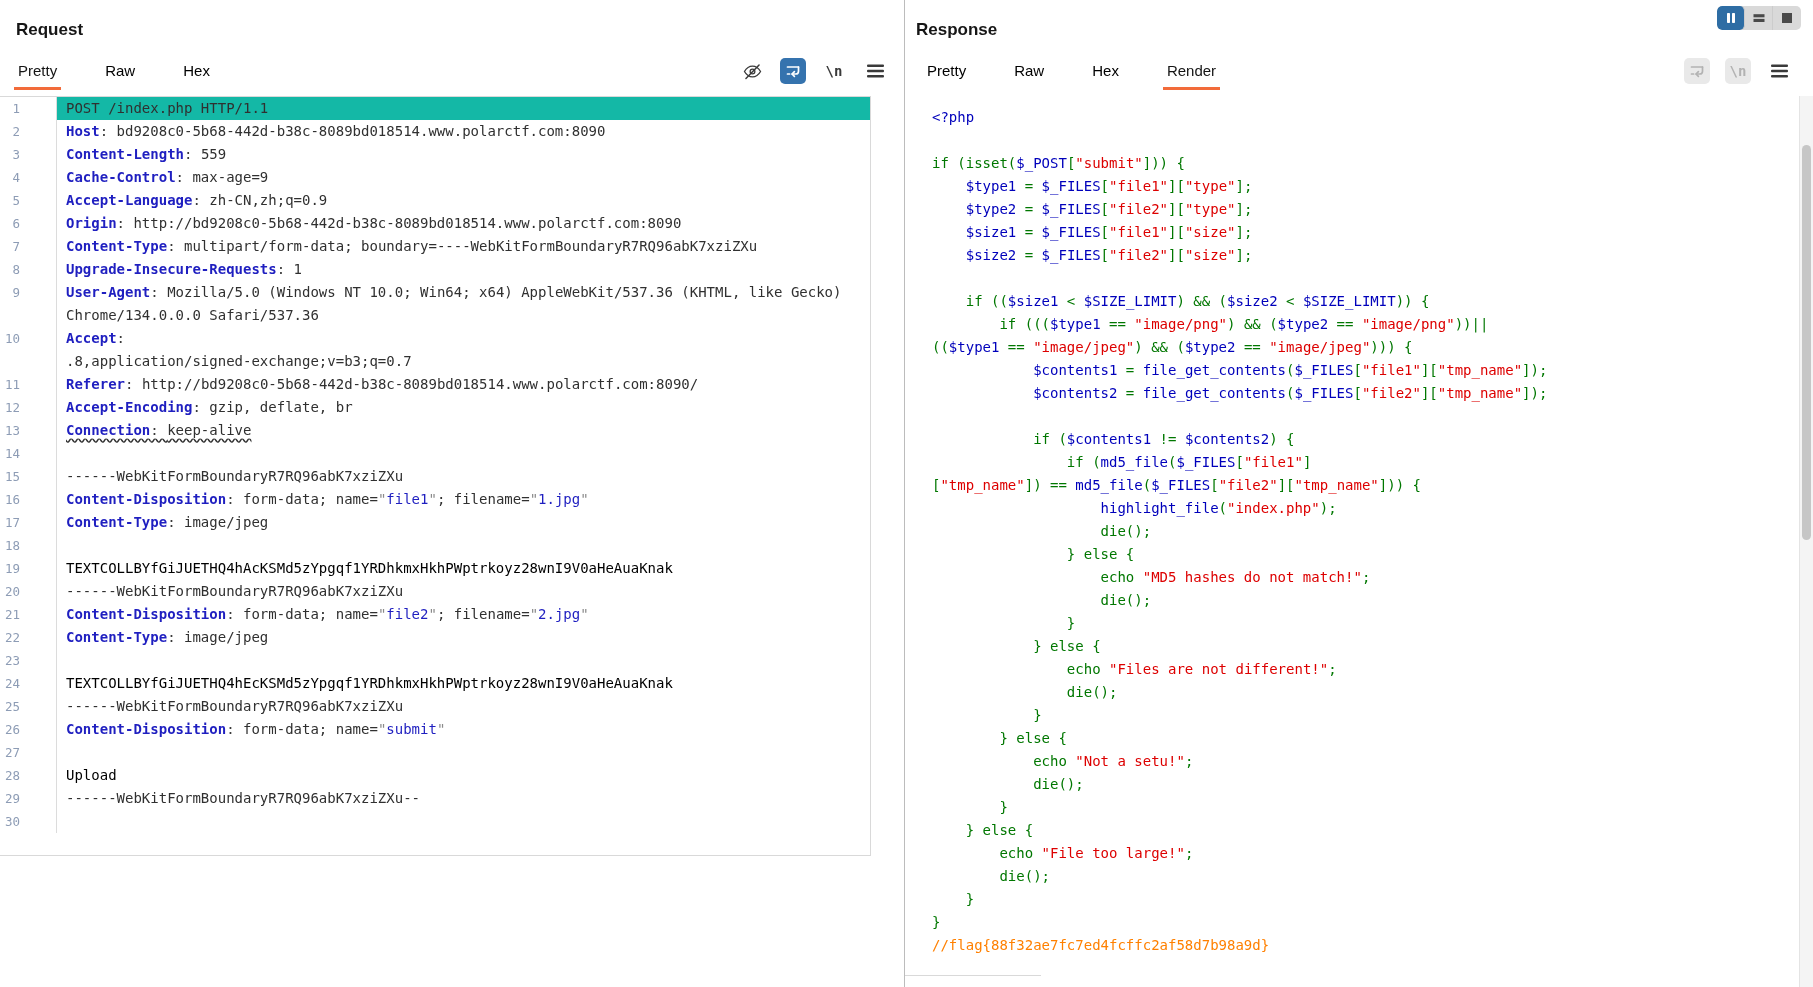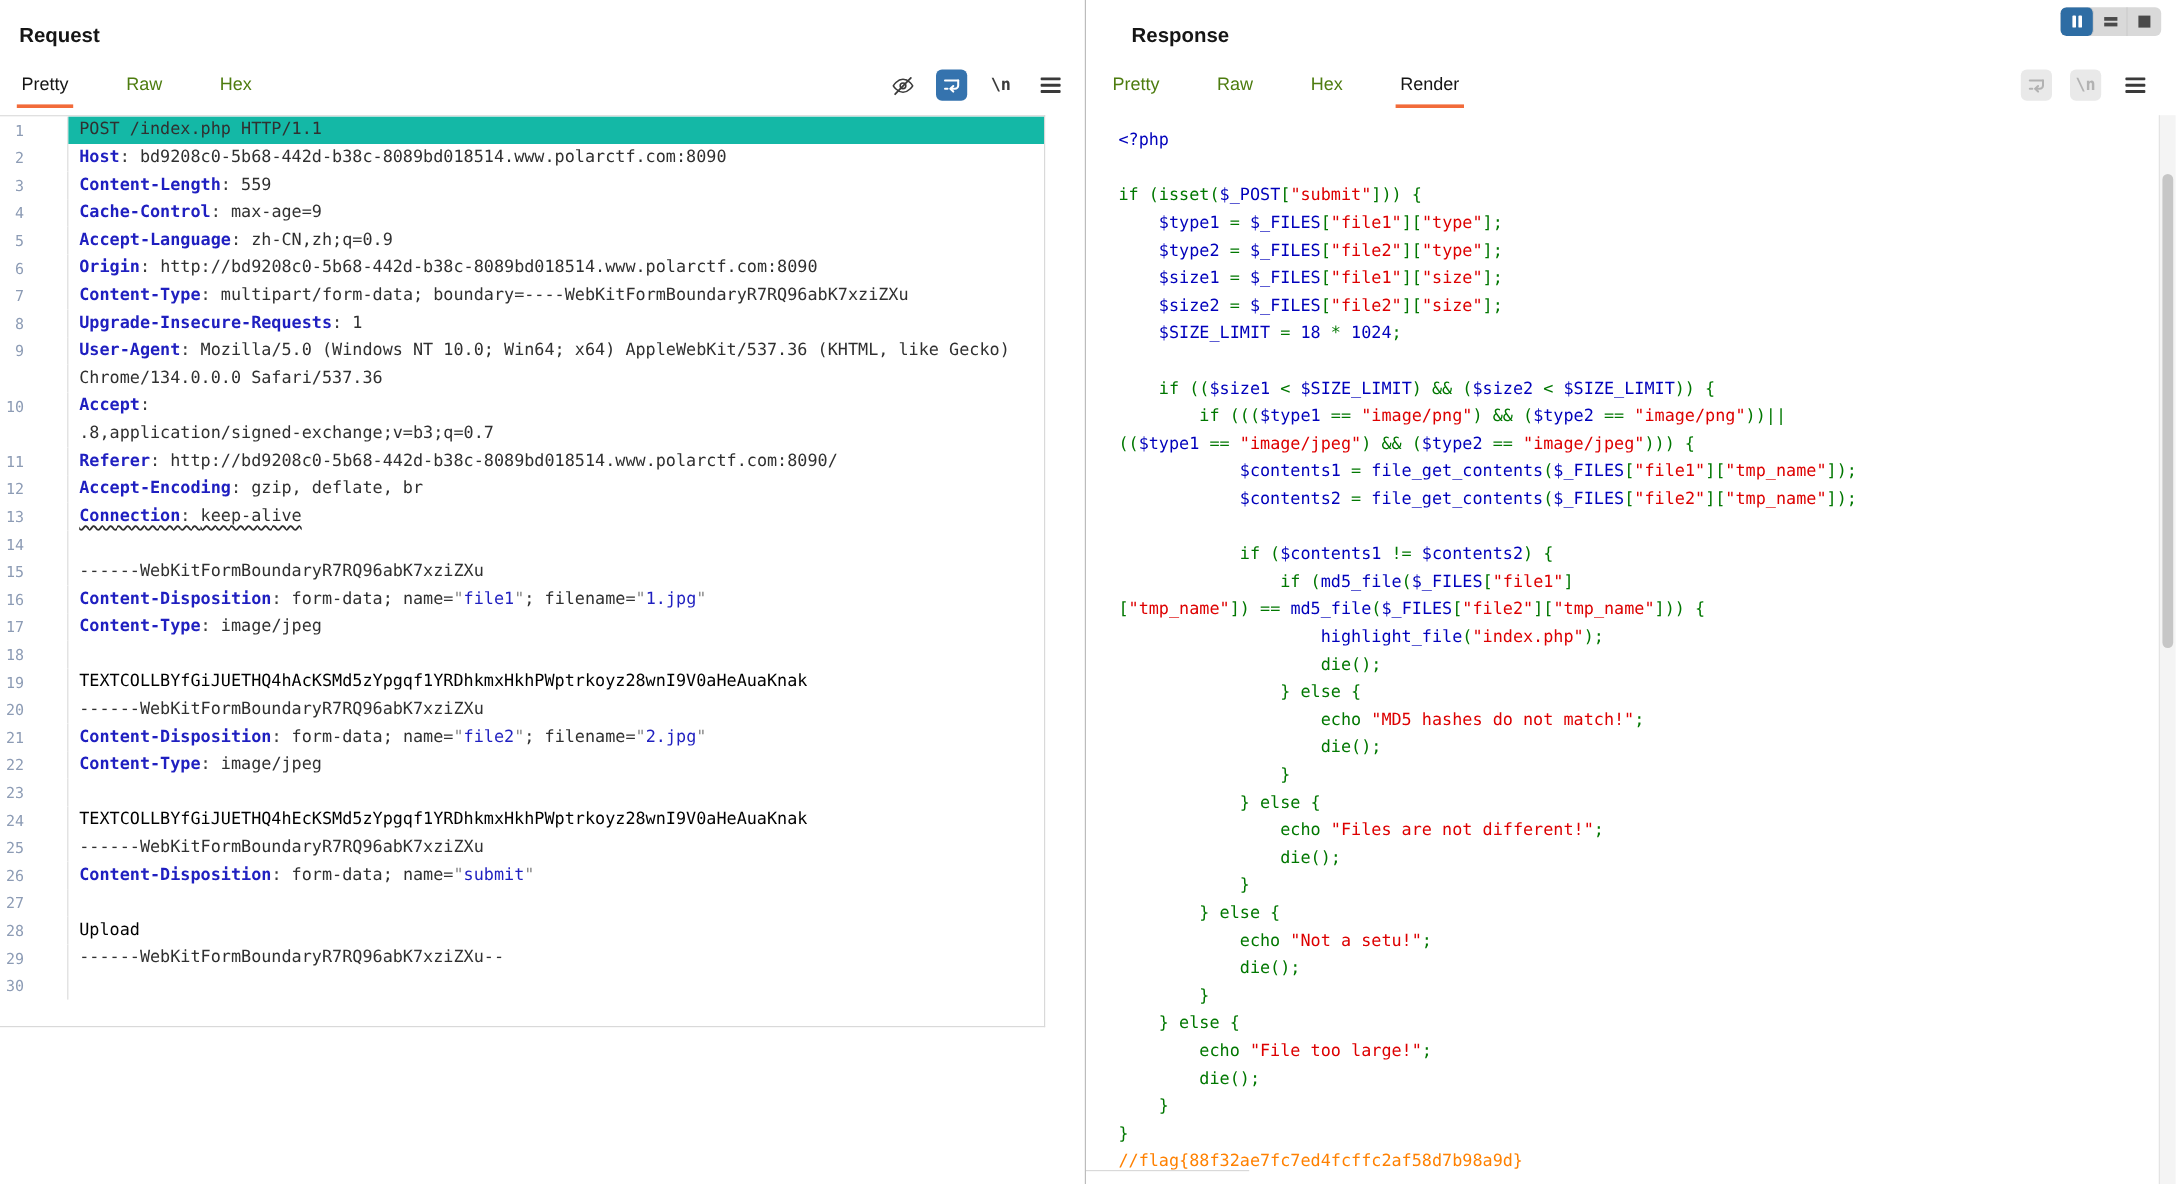--- a/index.html
+++ b/index.html
@@ -2,24 +2,24 @@
 <html><head>
 <meta charset="utf-8">
 <style>
   * { margin:0; padding:0; box-sizing:border-box; }
   html,body { width:1813px; height:987px; background:#ffffff; overflow:hidden;
     font-family:"Liberation Sans", sans-serif; }
   .panel { position:absolute; top:0; height:987px; background:#fff; }
   #request-panel { left:0; width:904px; }
   #response-panel { left:904px; width:909px; border-left:1px solid #bcbcbc; }
   .panel-title { position:absolute; top:20px; left:16px; font-size:17px; font-weight:700; color:#161616; }
-  #response-panel .panel-title { left:38px; }
+  #response-panel .panel-title { left:11px; }
   .tab-row { position:absolute; top:56px; left:16px; display:flex; gap:44px; align-items:flex-end; }
   #response-panel .tab-row { left:20px; }
-  .tab { position:relative; font-size:15px; color:#4d7c0f; padding:6px 2px 11px 2px; cursor:default; }
+  .tab { position:relative; font-size:15px; color:#000000; padding:6px 2px 11px 2px; cursor:default; }
   .tab.active { color:#141414; }
   .tab.active::after { content:''; position:absolute; left:-2px; right:-2px; bottom:0; height:3px; background:#f26b3a; }
   .toolbar { position:absolute; top:58px; display:flex; gap:15px; align-items:center; }
   #request-panel .toolbar { right:16px; }
   #response-panel .toolbar { right:21px; }
   .tbtn { width:26px; height:26px; border-radius:5px; display:flex; align-items:center; justify-content:center; color:#3a3a3a; }
   .tbtn.active { background:#3573ae; color:#fff; }
   .tbtn.disabled { background:#e9e9e9; color:#b2b2b2; }
   .newline-text { font-family:"DejaVu Sans Mono", monospace; font-size:14px; font-weight:700; }
   .seg-group { position:absolute; top:6px; right:12px; display:flex; background:#d9d9d9; border-radius:5px; overflow:hidden; }
@@ -262,21 +262,20 @@
       </div>
     </div>
   <div id="response-editor">
       <div class="res-row"><span class="sg-b">&lt;?php</span></div>
       <div class="res-row"></div>
       <div class="res-row"><span class="sg-g">if (isset(</span><span class="sg-b">$_POST</span><span class="sg-g">[</span><span class="sg-r">"submit"</span><span class="sg-g">])) {</span></div>
       <div class="res-row"><span class="sg-b">    $type1</span><span class="sg-g"> = </span><span class="sg-b">$_FILES</span><span class="sg-g">[</span><span class="sg-r">"file1"</span><span class="sg-g">][</span><span class="sg-r">"type"</span><span class="sg-g">];</span></div>
       <div class="res-row"><span class="sg-b">    $type2</span><span class="sg-g"> = </span><span class="sg-b">$_FILES</span><span class="sg-g">[</span><span class="sg-r">"file2"</span><span class="sg-g">][</span><span class="sg-r">"type"</span><span class="sg-g">];</span></div>
       <div class="res-row"><span class="sg-b">    $size1</span><span class="sg-g"> = </span><span class="sg-b">$_FILES</span><span class="sg-g">[</span><span class="sg-r">"file1"</span><span class="sg-g">][</span><span class="sg-r">"size"</span><span class="sg-g">];</span></div>
       <div class="res-row"><span class="sg-b">    $size2</span><span class="sg-g"> = </span><span class="sg-b">$_FILES</span><span class="sg-g">[</span><span class="sg-r">"file2"</span><span class="sg-g">][</span><span class="sg-r">"size"</span><span class="sg-g">];</span></div>
-      <div class="res-row"><span class="sg-b">    $SIZE_LIMIT</span><span class="sg-g"> = </span><span class="sg-b">18</span><span class="sg-g"> * </span><span class="sg-b">1024</span><span class="sg-g">;</span></div>
       <div class="res-row"></div>
       <div class="res-row"><span class="sg-g">    if ((</span><span class="sg-b">$size1</span><span class="sg-g"> &lt; </span><span class="sg-b">$SIZE_LIMIT</span><span class="sg-g">) &amp;&amp; (</span><span class="sg-b">$size2</span><span class="sg-g"> &lt; </span><span class="sg-b">$SIZE_LIMIT</span><span class="sg-g">)) {</span></div>
       <div class="res-row"><span class="sg-g">        if (((</span><span class="sg-b">$type1</span><span class="sg-g"> == </span><span class="sg-r">"image/png"</span><span class="sg-g">) &amp;&amp; (</span><span class="sg-b">$type2</span><span class="sg-g"> == </span><span class="sg-r">"image/png"</span><span class="sg-g">))||</span></div>
       <div class="res-row"><span class="sg-g">((</span><span class="sg-b">$type1</span><span class="sg-g"> == </span><span class="sg-r">"image/jpeg"</span><span class="sg-g">) &amp;&amp; (</span><span class="sg-b">$type2</span><span class="sg-g"> == </span><span class="sg-r">"image/jpeg"</span><span class="sg-g">))) {</span></div>
       <div class="res-row"><span class="sg-b">            $contents1</span><span class="sg-g"> = </span><span class="sg-b">file_get_contents</span><span class="sg-g">(</span><span class="sg-b">$_FILES</span><span class="sg-g">[</span><span class="sg-r">"file1"</span><span class="sg-g">][</span><span class="sg-r">"tmp_name"</span><span class="sg-g">]);</span></div>
       <div class="res-row"><span class="sg-b">            $contents2</span><span class="sg-g"> = </span><span class="sg-b">file_get_contents</span><span class="sg-g">(</span><span class="sg-b">$_FILES</span><span class="sg-g">[</span><span class="sg-r">"file2"</span><span class="sg-g">][</span><span class="sg-r">"tmp_name"</span><span class="sg-g">]);</span></div>
       <div class="res-row"></div>
       <div class="res-row"><span class="sg-g">            if (</span><span class="sg-b">$contents1</span><span class="sg-g"> != </span><span class="sg-b">$contents2</span><span class="sg-g">) {</span></div>
       <div class="res-row"><span class="sg-g">                if (</span><span class="sg-b">md5_file</span><span class="sg-g">(</span><span class="sg-b">$_FILES</span><span class="sg-g">[</span><span class="sg-r">"file1"</span><span class="sg-g">]</span></div>
       <div class="res-row"><span class="sg-g">[</span><span class="sg-r">"tmp_name"</span><span class="sg-g">]) == </span><span class="sg-b">md5_file</span><span class="sg-g">(</span><span class="sg-b">$_FILES</span><span class="sg-g">[</span><span class="sg-r">"file2"</span><span class="sg-g">][</span><span class="sg-r">"tmp_name"</span><span class="sg-g">])) {</span></div>

